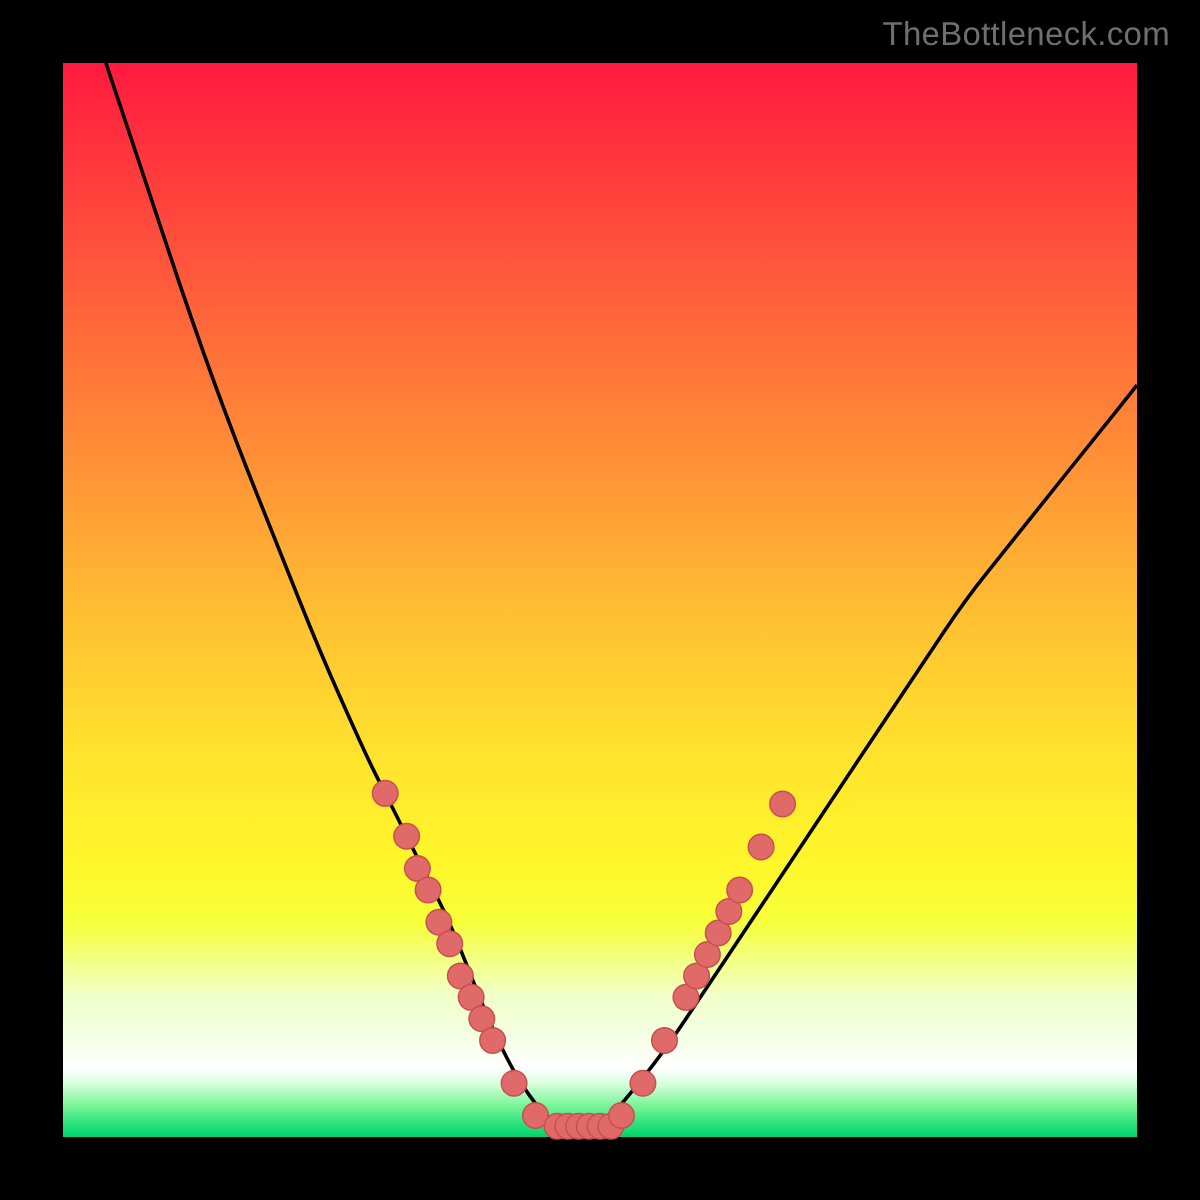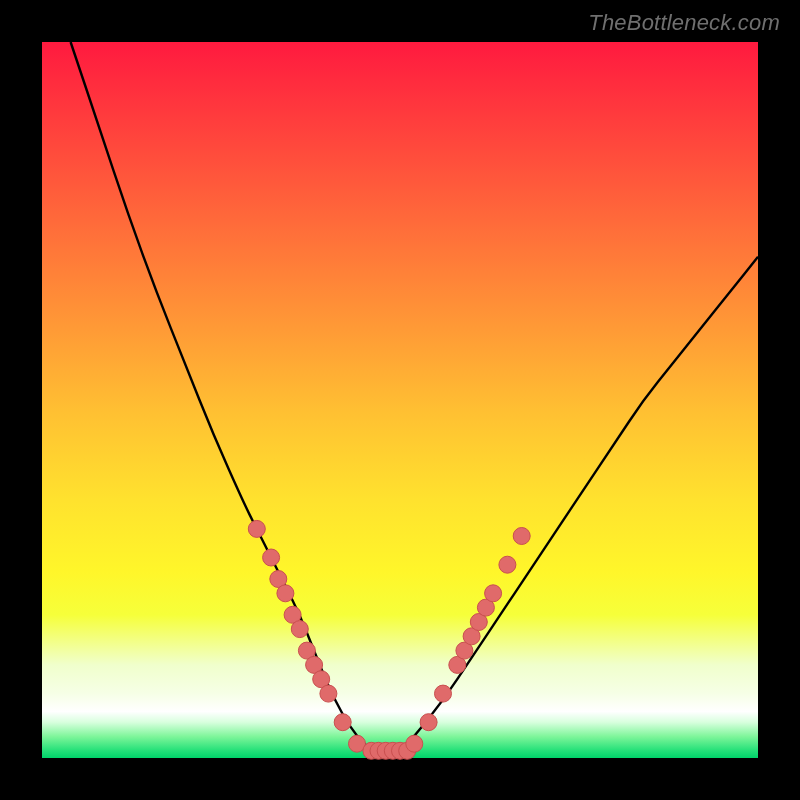--- a/index.html
+++ b/index.html
@@ -11,21 +11,20 @@
     background: #000;
     font-family: Arial, Helvetica, sans-serif;
   }
   .frame {
     position: absolute;
     left: 0;
     top: 0;
     width: 800px;
     height: 636px;
     background: #000;
-    font-style: italic;
   }
   .plot-area {
     position: absolute;
     left: 42px;
     top: 42px;
     width: 716px;
     height: 716px;
     background: linear-gradient(
       to bottom,
       #ff1a3f 0%,

